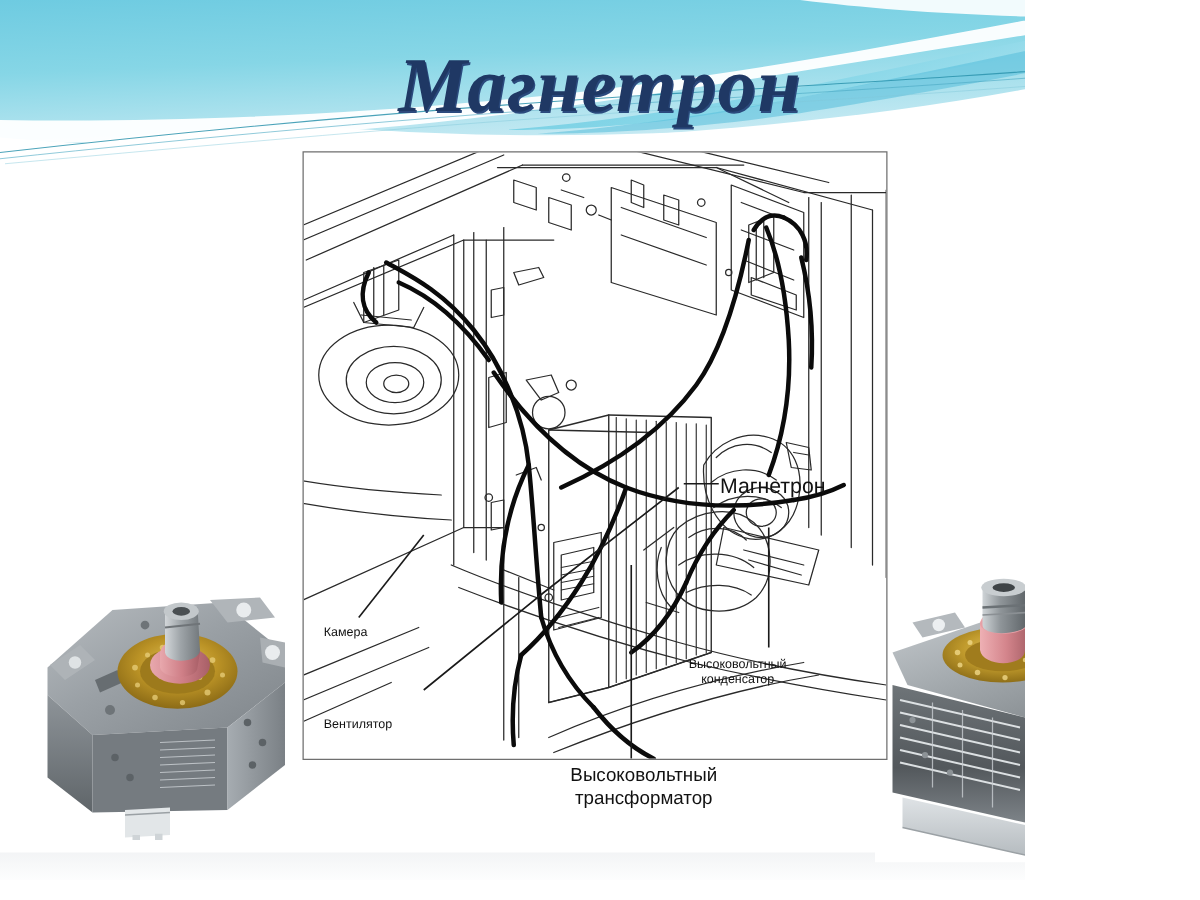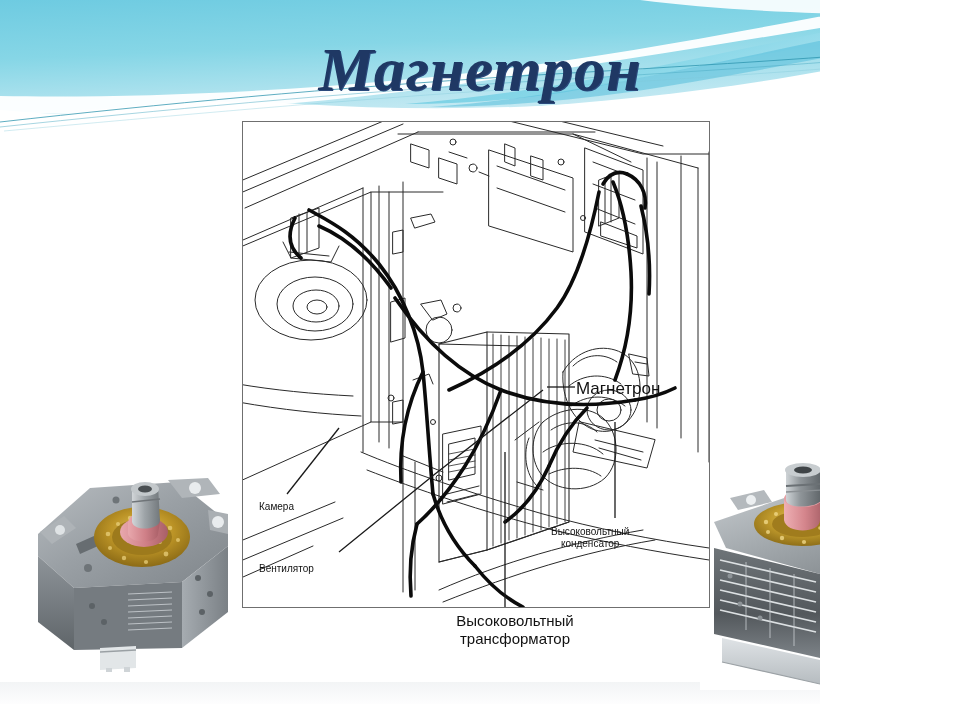--- a/index.html
+++ b/index.html
@@ -62,21 +62,21 @@
   .dlabel {
     position: absolute;
     font-family: "Liberation Sans", sans-serif;
     font-size: 10px;
     color: #111111;
     white-space: nowrap;
     line-height: 1.15;
   }
   #lbl-magnetron { left: 333px; top: 257px; font-size: 17px; }
   #lbl-kamera    { left: 16px;  top: 379px; }
-  #lbl-ventil    { left: 16px;  top: 441px; }
+  #lbl-ventil    { left: 16px;  top: 452px; }
   #lbl-cap       { left: 308px; top: 404px; text-align: center; }
 
   
   #lbl-transformer {
     position: absolute;
     left: 380px;
     top: 612px;
     width: 270px;
     text-align: center;
     font-family: "Liberation Sans", sans-serif;

